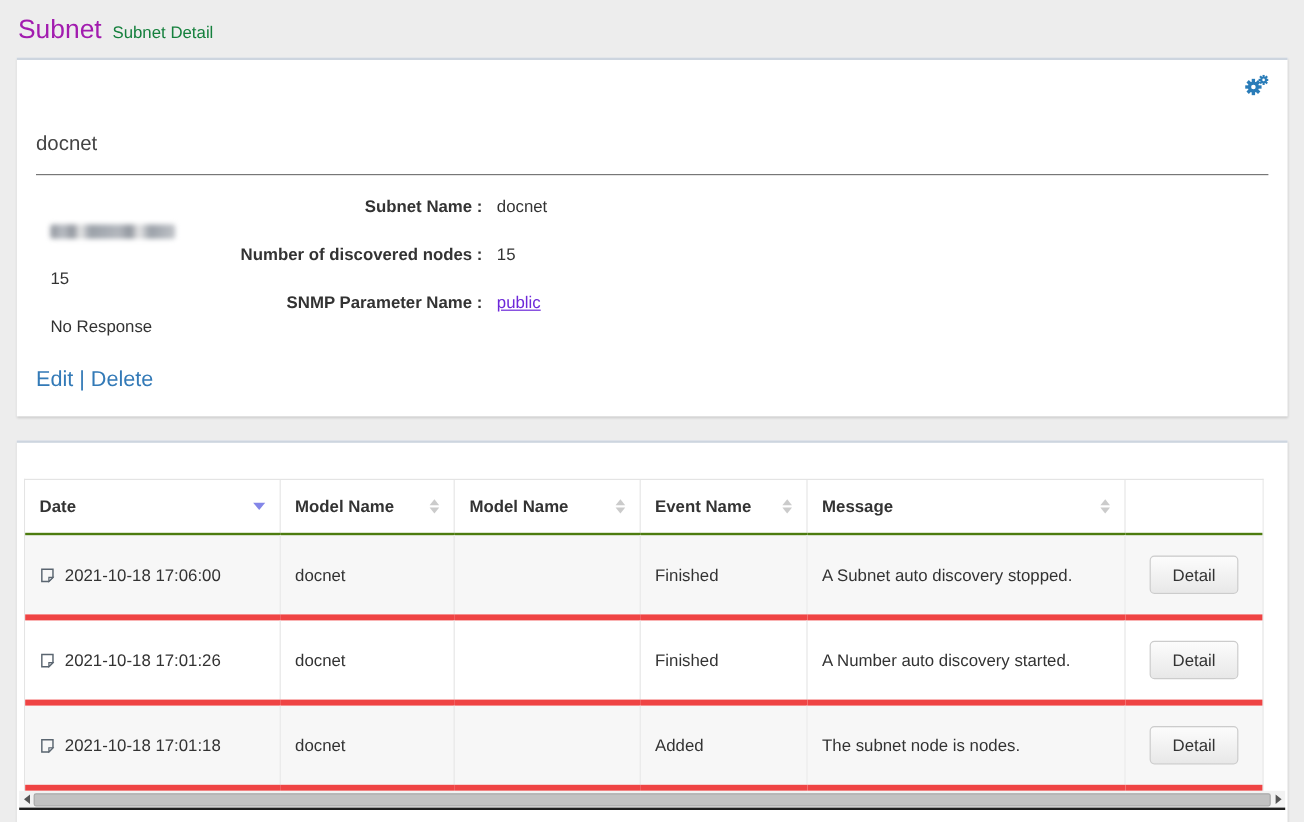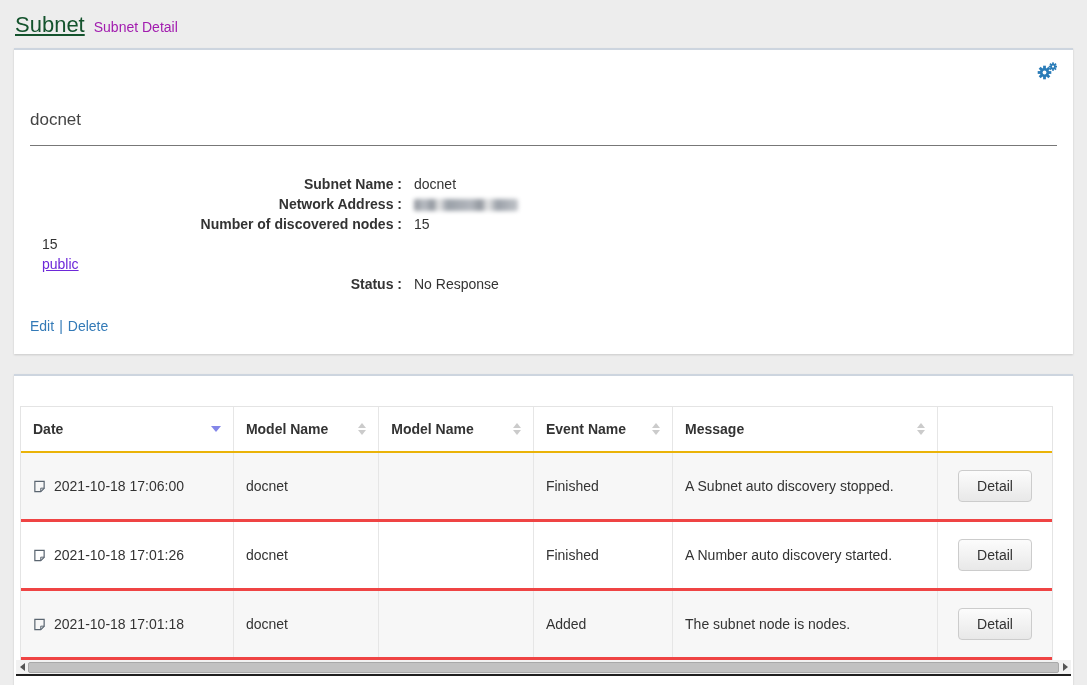--- a/index.html
+++ b/index.html
@@ -4,62 +4,62 @@
 <style>
   * { box-sizing: border-box; }
   html,body { margin:0; padding:0; }
   body {
     width:1087px; height:685px; overflow:hidden;
     background:#ededed;
     font-family:"Liberation Sans", sans-serif;
     color:#333;
   }
   .page-header { padding:12px 16px 10px 15px; }
-  .page-header .title { font-size:22px; color:#14532d;text-decoration:underline; }
-  .page-header .subtitle { font-size:14px; color:#a21caf; margin-left:9px; }
+  .page-header .title { font-size:22px; color:#a21caf; }
+  .page-header .subtitle { font-size:14px; color:#15803d; margin-left:9px; }
 
   .card {
     margin:0 14px; background:#fff;
     border-top:2px solid #cdd5df;
     box-shadow:0 1px 2px rgba(0,0,0,0.15);
   }
   .detail-card { padding:12px 16px 20px; }
   .card-tools { height:22px; text-align:right; }
   .cogs { display:inline-block; cursor:pointer; line-height:0; }
   .subnet-heading { font-size:17px; color:#444; margin-top:26px; }
   .heading-rule { border:none; border-top:1px solid #777; margin:15px 0 0; }
 
-  .fields { margin-top:28px; font-size:14px; }
+  .fields { margin-top:16px; font-size:14px; }
   .field-row { display:flex; line-height:20px; }
   .f-label { width:372px; text-align:right; font-weight:bold; color:#333; flex:none; }
   .f-value { margin-left:12px; color:#333; }
   a.link-purple { color:#6d28d9; text-decoration:underline; }
   .redacted-blob {
     display:inline-block; vertical-align:middle; width:104px; height:12px; border-radius:2px;
     filter:blur(2.2px);
     background:linear-gradient(90deg,#8f949c 0%,#b9bdc3 10%,#8f949c 18%,#e9e9e9 24%,
       #9aa0a8 32%,#b3b7bd 55%,#8f949c 64%,#e9e9e9 71%,#9aa0a8 80%,#c0c3c8 100%);
   }
-  .actions { margin-top:24px; font-size:14px; }
+  .actions { margin-top:24px; font-size:18px; }
   .actions a { color:#337ab7; text-decoration:none; cursor:pointer; }
   .actions .sep { color:#337ab7; margin:0 5px; }
 
   .events-card { margin-top:20px; padding:30px 0 12px; }
   .table-wrap { margin:0 20px 0 6px; border:1px solid #e4e4e4; border-bottom:none; }
   table { width:100%; border-collapse:collapse; table-layout:fixed; font-size:14px; }
   th {
     text-align:right; padding:14px 12px; font-weight:bold; color:#333;
-    border-right:1px solid #e6e6e6; border-bottom:2px solid #eab308;
+    border-right:1px solid #e6e6e6; border-bottom:2px solid #4d7c0f;
     background:#fff; cursor:pointer;
   }
   th:last-child { border-right:none; }
   .th-inner { display:flex; align-items:center; justify-content:space-between; }
   td {
     padding:17px 12px; color:#333;
-    border-right:1px solid #e6e6e6; border-bottom:3px solid #ef4444;
+    border-right:1px solid #e6e6e6; border-bottom:5px solid #ef4444;
     overflow:hidden; white-space:nowrap;margin-top:44px;
   }
   td:last-child { border-right:none; text-align:center; }
   tbody tr:nth-child(odd) { background:#f7f7f7; }
   tbody tr:nth-child(even) { background:#fff; }
   .note-icon { display:inline-block; vertical-align:-2px; margin-right:8px; line-height:0; }
 
   .sort-desc { width:0; height:0; border-left:5px solid transparent; border-right:5px solid transparent; border-top:6px solid #8386e8; }
   .carets { display:inline-flex; flex-direction:column; gap:2px; }
   .caret-up { width:0; height:0; border-left:4px solid transparent; border-right:4px solid transparent; border-bottom:5px solid #cbcbcb; }
@@ -123,35 +123,34 @@
 
     <div class="subnet-heading">docnet</div>
     <hr class="heading-rule">
 
     <div class="fields">
       <div class="field-row">
         <div class="f-label">Subnet Name :</div>
         <div class="f-value">docnet</div>
       </div>
       <div class="field-row">
-        <div class="f-label">Network Address :</div>
         <div class="f-value"><span class="redacted-blob"></span></div>
       </div>
       <div class="field-row">
         <div class="f-label">Number of discovered nodes :</div>
         <div class="f-value">15</div>
       </div>
       <div class="field-row">
         <div class="f-value">15</div>
       </div>
       <div class="field-row">
+        <div class="f-label">SNMP Parameter Name :</div>
         <div class="f-value"><a href="#" class="link-purple">public</a></div>
       </div>
       <div class="field-row">
-        <div class="f-label">Status :</div>
         <div class="f-value">No Response</div>
       </div>
     </div>
 
     <div class="actions">
       <a href="#">Edit</a><span class="sep">|</span><a href="#">Delete</a>
     </div>
   </section>
 
   <section class="card events-card">

